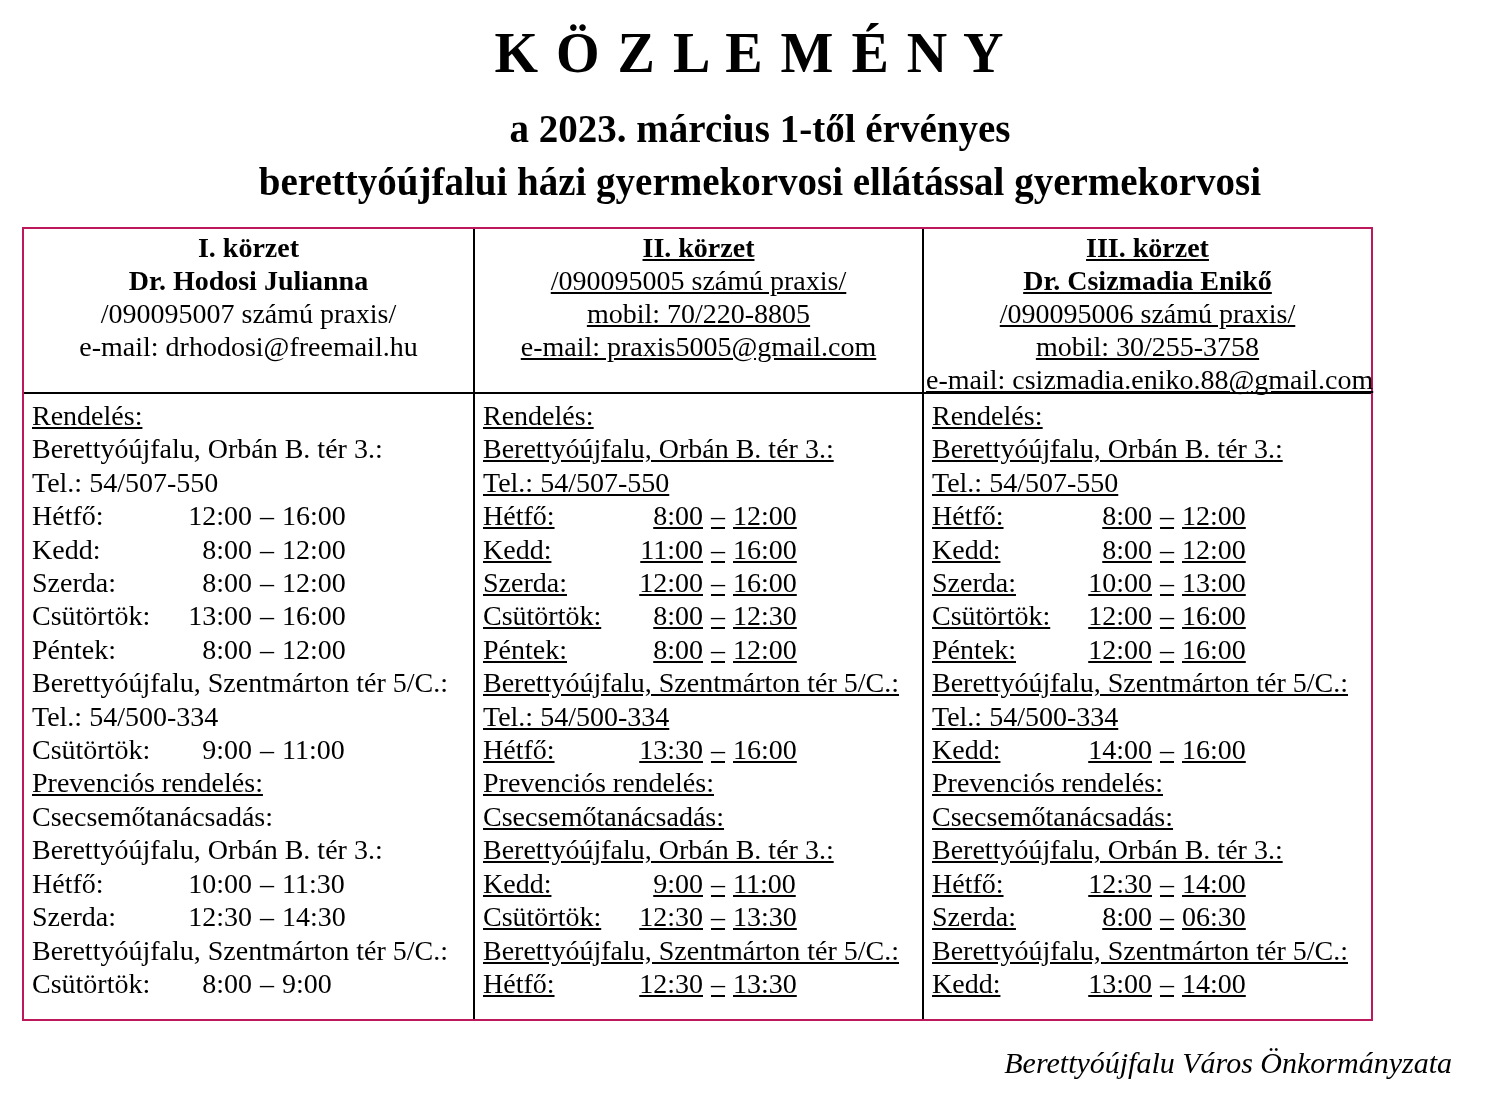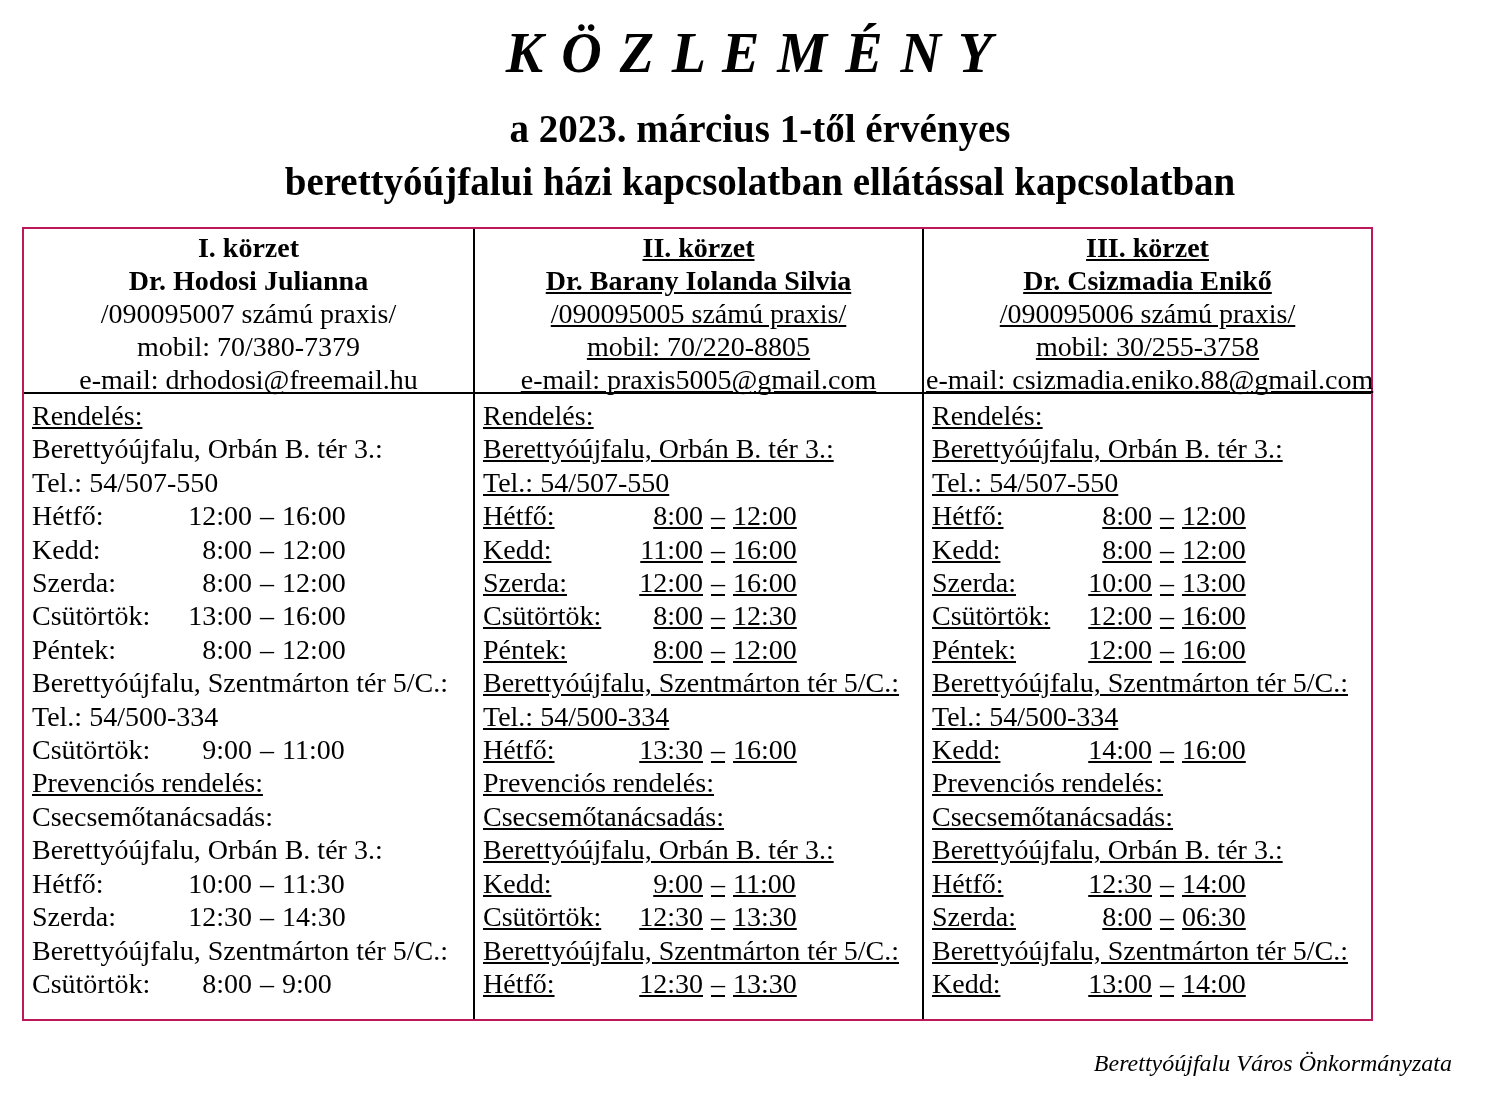--- a/index.html
+++ b/index.html
@@ -11,21 +11,20 @@
     overflow:hidden;
   }
   .title {
     margin-top:16px;
     text-align:center;
     font-size:56px;
     font-weight:bold;
     letter-spacing:2px;
     line-height:74px;
     white-space:nowrap;
-    font-style:italic;
   }
   .subtitle {
     margin-top:12px;
     text-align:center;
     font-size:39px;
     font-weight:bold;
     line-height:53px;
   }
   .subtitle div { white-space:nowrap;margin-left:20px; }
   .tbl {
@@ -59,41 +58,40 @@
   .u { text-decoration:underline; }
   .sched { display:flex; }
   .sched .day   { width:148px; flex:0 0 auto; }
   .sched .start { width:72px;  flex:0 0 auto; text-align:right; }
   .sched .dash  { width:30px;  flex:0 0 auto; text-align:center; }
   .sched .end   { flex:0 0 auto; }
   .footer {
     margin:22px 48px 0 7px;
     text-align:right;
     font-style:italic;
-    font-size:24px;
+    font-size:30px;
     line-height:40px;
   }
 </style>
 </head>
 <body>
 
 <main>
   <h1 class="title">K Ö Z L E M É N Y</h1>
   <div class="subtitle">
     <div>a 2023. március 1-től érvényes</div>
-    <div>berettyóújfalui házi kapcsolatban ellátással kapcsolatban</div>
+    <div>berettyóújfalui házi gyermekorvosi ellátással gyermekorvosi</div>
   </div>
 
   <section class="tbl">
   <div class="col">
     <div class="col-header">
       <div class="bold">I. körzet</div>
       <div class="bold">Dr. Hodosi Julianna</div>
       <div>/090095007 számú praxis/</div>
-      <div>mobil: 70/380-7379</div>
       <div>e-mail: drhodosi@freemail.hu</div>
     </div>
     <div class="col-body">
   <div class="line"><span class="u line-text">Rendelés:</span></div>
 
   <div class="line line-text">Berettyóújfalu, Orbán B. tér 3.:</div>
 
   <div class="line line-text">Tel.: 54/507-550</div>
 
   <div class="line sched">
@@ -169,21 +167,20 @@
     <span class="start">8:00</span>
     <span class="dash">–</span>
     <span class="end">9:00</span>
   </div>
 </div>
   </div>
 
   <div class="col">
     <div class="col-header">
       <div class="bold">II. körzet</div>
-      <div class="bold">Dr. Barany Iolanda Silvia</div>
       <div>/090095005 számú praxis/</div>
       <div>mobil: 70/220-8805</div>
       <div>e-mail: praxis5005@gmail.com</div>
     </div>
     <div class="col-body">
   <div class="line"><span class="u line-text">Rendelés:</span></div>
 
   <div class="line line-text">Berettyóújfalu, Orbán B. tér 3.:</div>
 
   <div class="line line-text">Tel.: 54/507-550</div>

